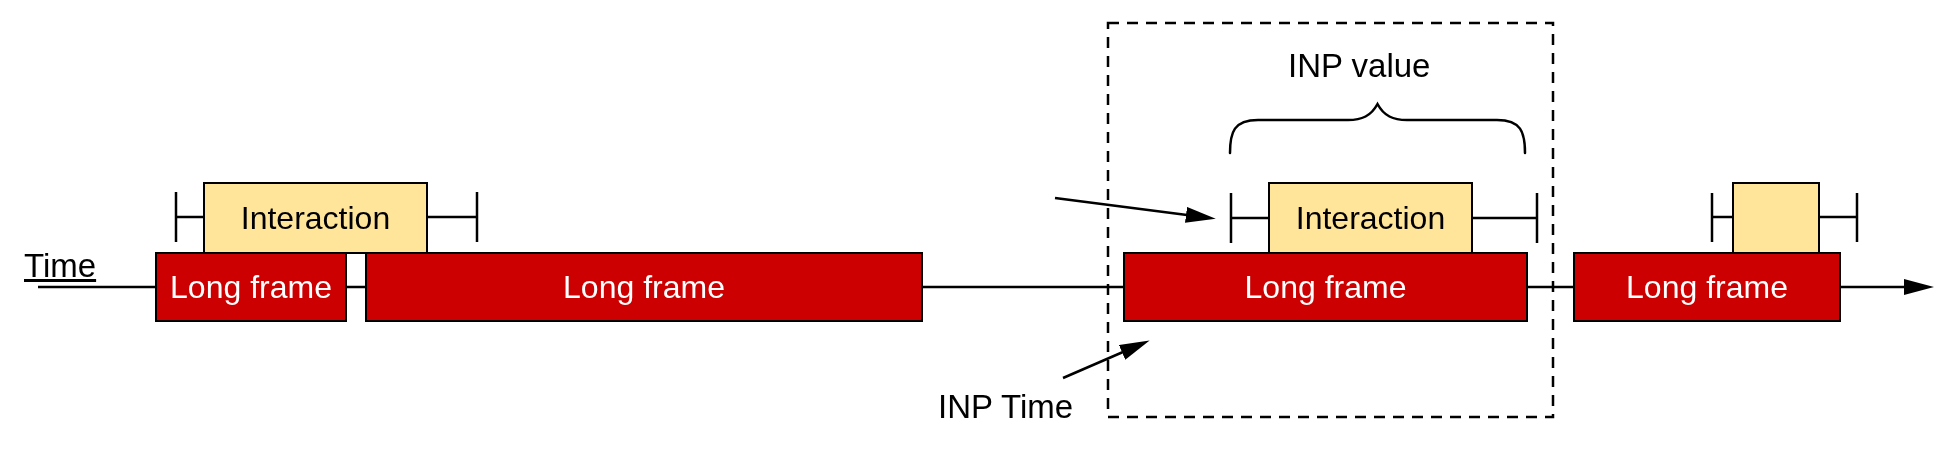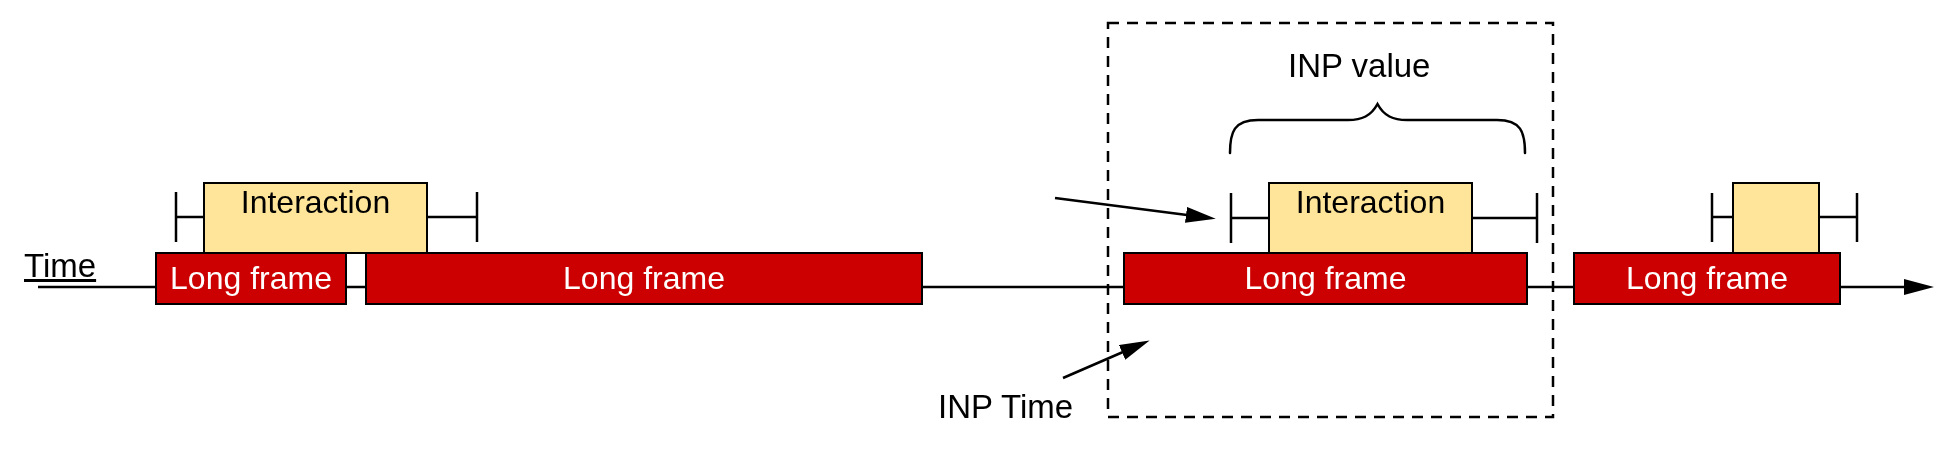--- a/index.html
+++ b/index.html
@@ -16,21 +16,21 @@
     left: 0; top: 0;
     width: 1954px; height: 468px;
     pointer-events: none;
   }
   .underlay { z-index: 0; }
   .overlay  { z-index: 3; }
 
   .long-frame {
     position: absolute;
     top: 252px;
-    height: 53px;
+    height: 70px;
     background: var(--long-frame-fill, #CC0000);
     border: 2.5px solid var(--outline, #000000);
     box-sizing: border-box;
     display: flex;
     align-items: center;
     justify-content: center;
     z-index: 1;
   }
   .long-frame .lf-label {
     color: var(--long-frame-text, #FFFFFF);
@@ -38,20 +38,21 @@
     white-space: nowrap;
   }
   .interaction {
     position: absolute;
     top: 182px;
     height: 72px;
     background: var(--interaction-fill, #FFE599);
     border: 2.5px solid var(--outline, #000000);
     box-sizing: border-box;
     display: flex;
+    align-items: center;
     justify-content: center;
     z-index: 2;
   }
   .interaction .in-label {
     color: var(--interaction-text, #000000);
     font-size: 32px;
     white-space: nowrap;
   }
   .anno-label {
     position: absolute;

